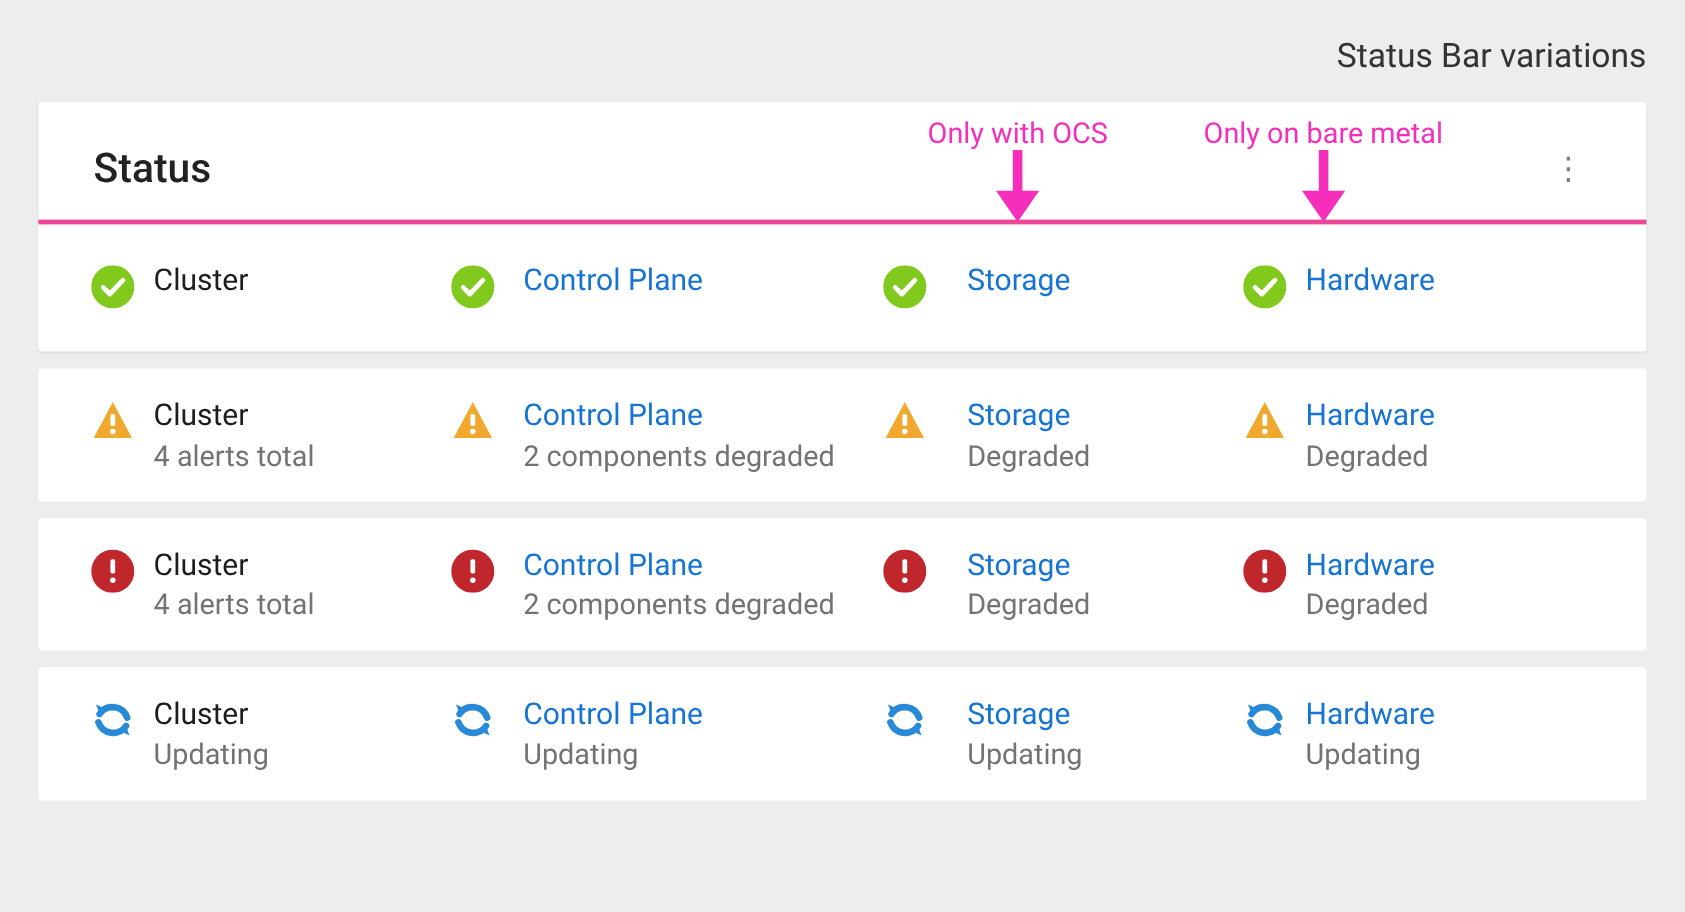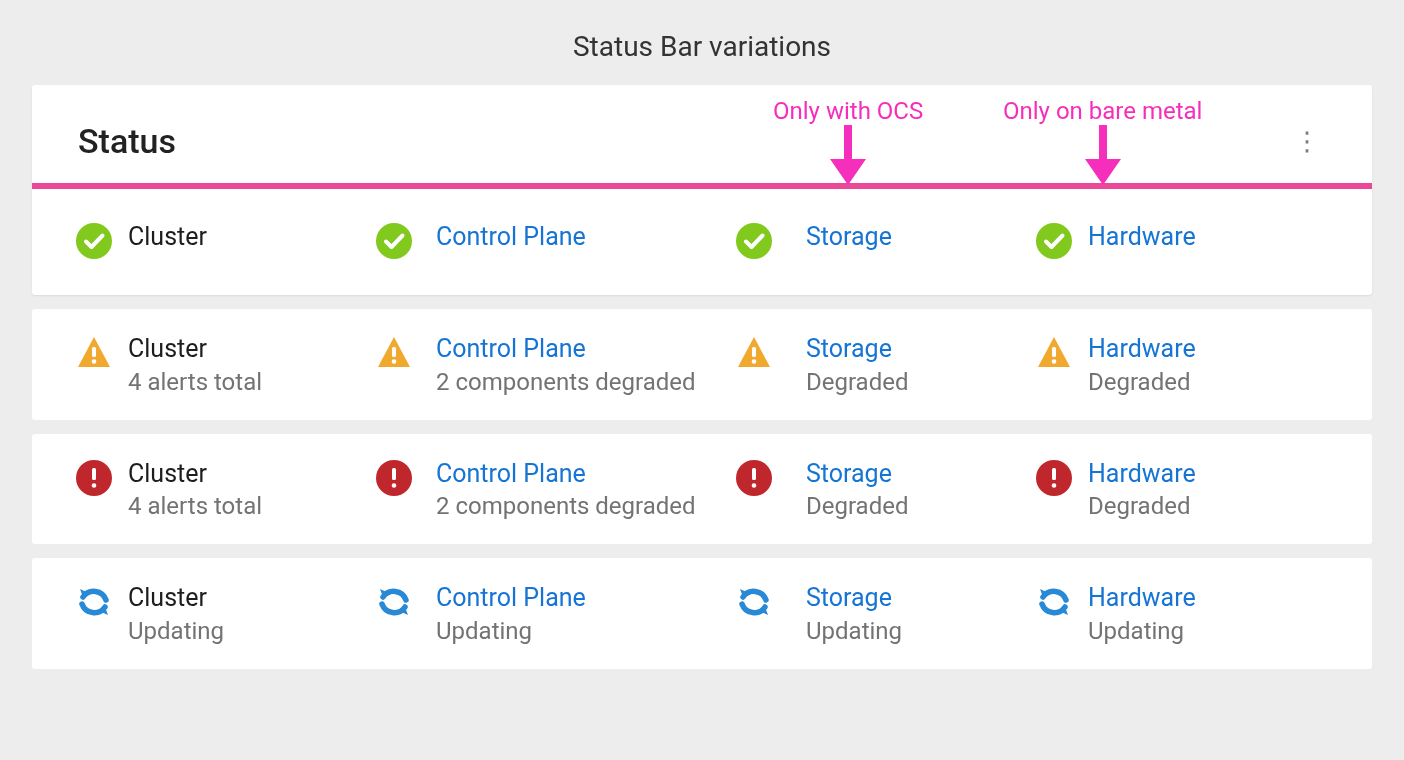--- a/index.html
+++ b/index.html
@@ -5,37 +5,37 @@
     * { box-sizing: border-box; margin: 0; padding: 0; }
     body {
       background: #ededed;
       font-family: -apple-system, BlinkMacSystemFont, "Segoe UI", Roboto, Helvetica, Arial, sans-serif;
       width: 1404px;
       height: 760px;
       padding: 30px 32px;
       color: #222;
     }
     .page-title {
-      text-align: center;
+      text-align: right;
       font-size: 28px;
       font-weight: 400;
       color: #333;
       margin-bottom: 22px;
     }
     .card-main {
       background: #fff;
       border-radius: 3px;
       box-shadow: 0 1px 2px rgba(0,0,0,0.08);
       margin-bottom: 14px;
       position: relative;
       padding-bottom: 4px;
     }
     .card-header {
       padding: 36px 46px 22px 46px;
-      border-bottom: 6px solid #ec4899;
+      border-bottom: 4px solid #ec4899;
       position: relative;
       display: flex;
       align-items: center;
       justify-content: space-between;
     }
     .card-header h2 {
       font-size: 34px;
       font-weight: 500;
       color: #222;
     }

